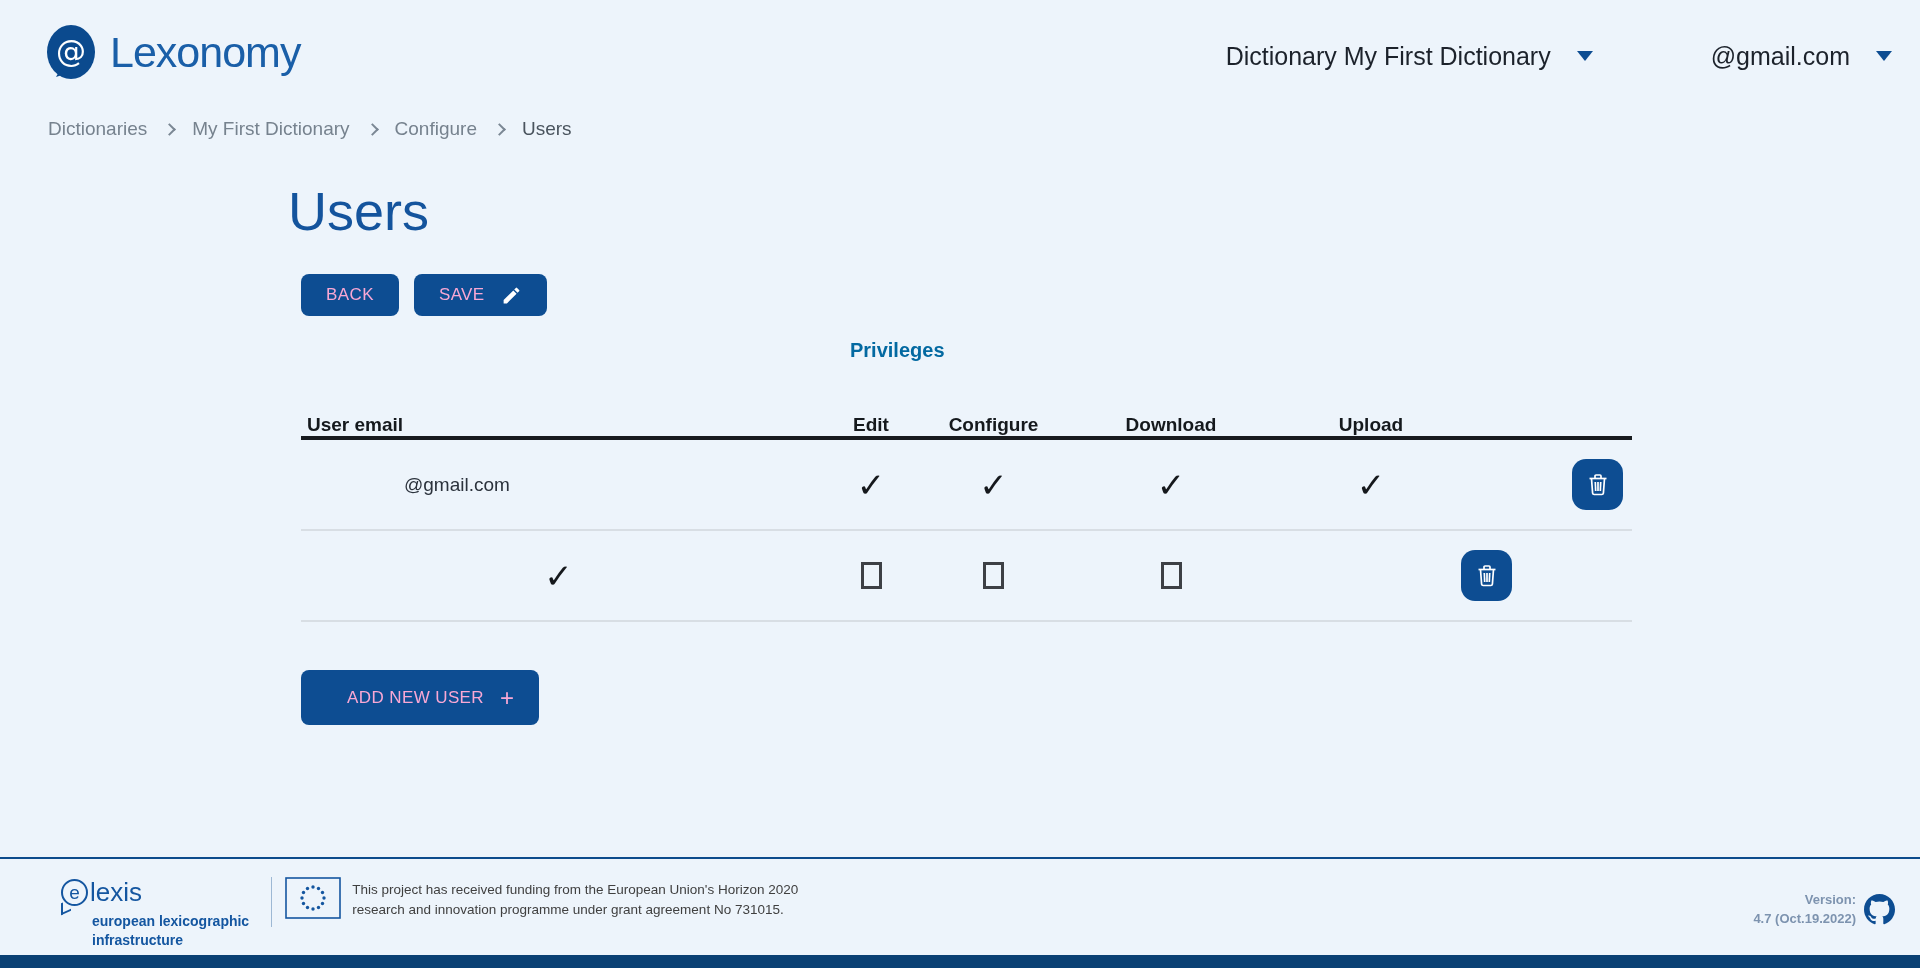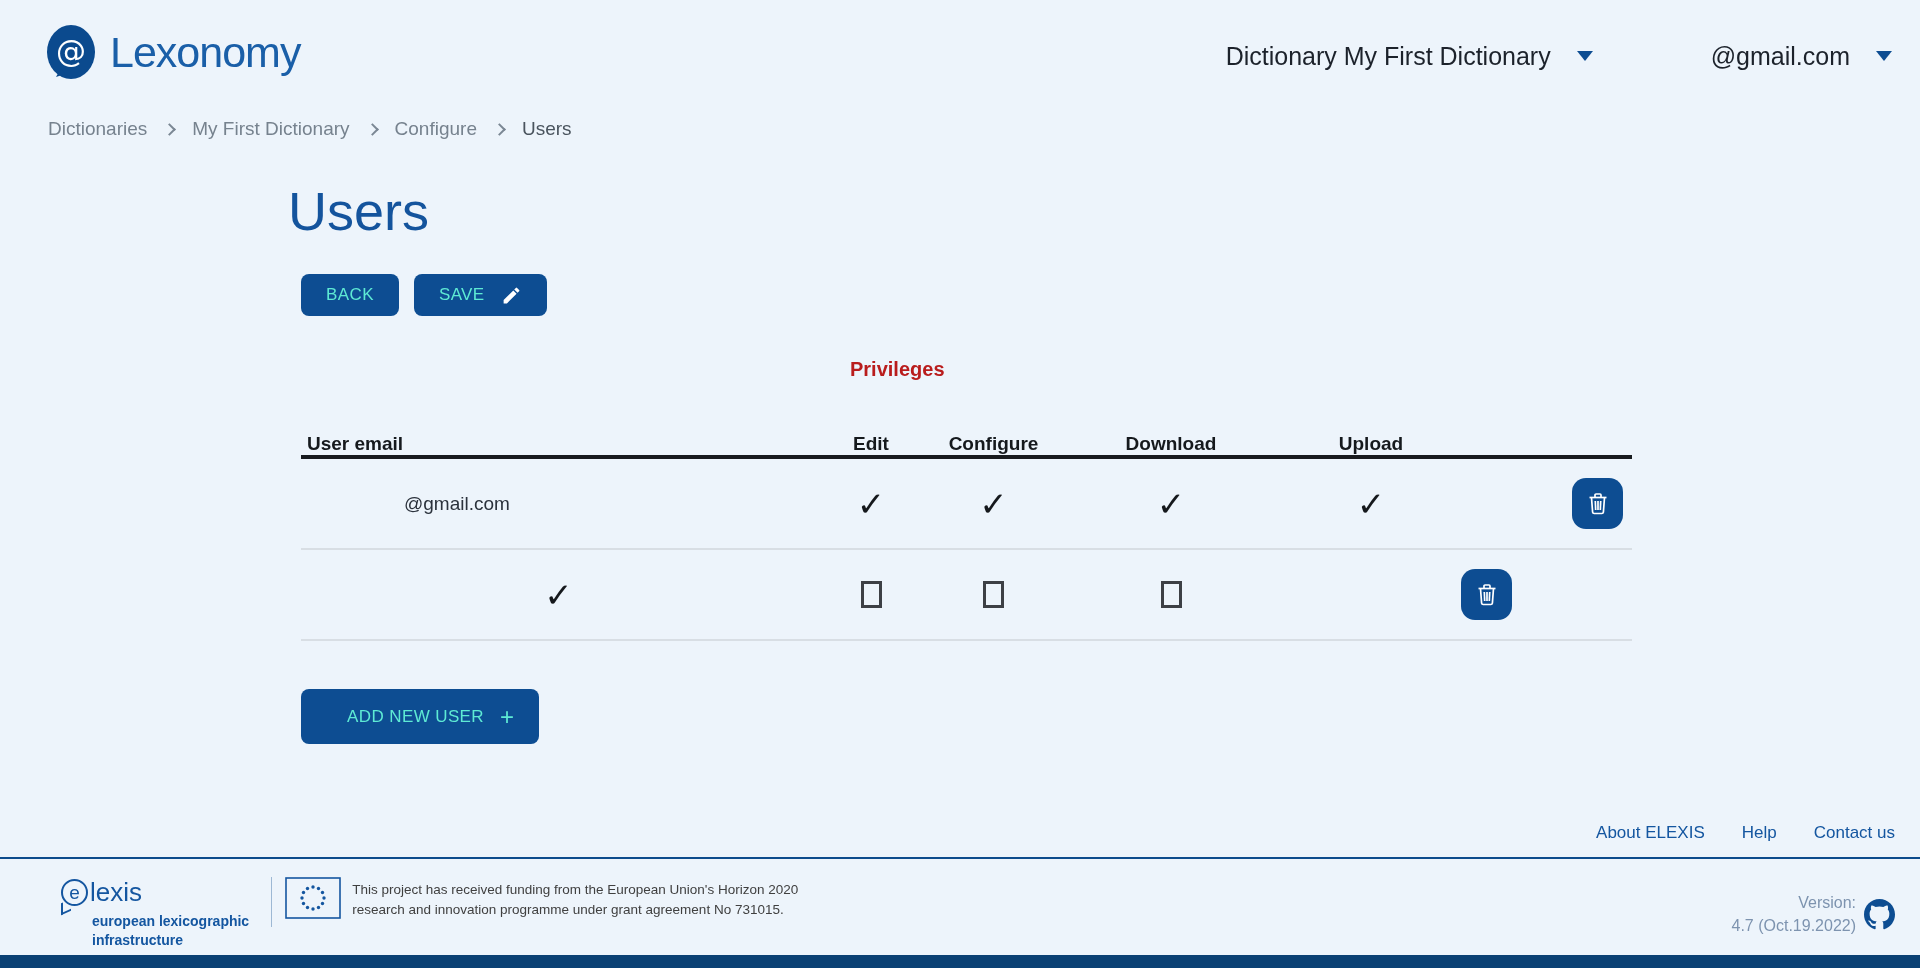--- a/index.html
+++ b/index.html
@@ -21,27 +21,27 @@
   .breadcrumb { display:flex; align-items:center; gap:16px; padding:30px 48px 0; font-size:19px; color:#76828e; }
   .crumb { cursor:pointer; }
   .crumb-current { color:#4a545e; cursor:default; }
   .chev { width:9px; height:9px; border-top:2.5px solid #7b8794; border-right:2.5px solid #7b8794; transform:rotate(45deg); display:inline-block; margin:0 2px; }
 
   
   .main { width:1344px; margin:0 auto; }
   .page-title { font-size:54px; line-height:62px; color:#14549d; font-weight:400; margin-top:40px; }
   .btn-row { display:flex; gap:15px; margin:32px 0 0 13px; }
   .btn {
-    background:#0d4d92; color:#5eead4; border:none; border-radius:8px; height:42px;
+    background:#0d4d92; color:#f9a8d4; border:none; border-radius:8px; height:42px;
     padding:0 25px; font-size:17px; letter-spacing:.4px; font-weight:500;
     display:flex; align-items:center; gap:16px; cursor:pointer;
     font-family:"Liberation Sans", sans-serif;
     text-align:right;
   }
-  .privileges-label { margin:42px 0 0 562px; font-size:20px; font-weight:700; color:#b91c1c; }
+  .privileges-label { margin:23px 0 0 562px; font-size:20px; font-weight:700; color:#0369a1; }
 
   .table { margin:16px 0 0 13px; width:1331px; }
   .grid { display:grid; grid-template-columns:515px 110px 135px 220px 180px 111px 60px; align-items:center; }
   .thead { height:62px; align-items:end; border-bottom:4px solid #181b1f; }
   .th { font-size:19px; font-weight:700; color:#15191d; }
   .th-email { padding-left:6px; }
   .th-priv { text-align:center; }
   .row { height:91px; border-bottom:2px solid #d8dee4; }
   .cell-email-static { padding-left:103px; font-size:19px; color:#2b323c; }
   .cell-priv { text-align:center; }
@@ -63,21 +63,21 @@
   .footer-bottom { display:flex; justify-content:space-between; align-items:flex-start; padding:18px 25px 0 61px; height:109px; }
   .footer-left { display:flex; align-items:flex-start; }
   .elexis { color:#1456a0; cursor:pointer; }
   .elexis-word { font-size:26px; display:flex; align-items:center; gap:2px; }
   .e-bubble { display:inline-flex; width:27px; height:27px; border:2px solid #1456a0; border-radius:50%; align-items:center; justify-content:center; font-size:19px; position:relative; }
   .e-bubble::after { content:""; position:absolute; left:-2px; bottom:-9px; width:8px; height:10px; border-left:2px solid #1456a0; border-bottom:2px solid #1456a0; transform:skewY(-25deg); }
   .elexis-sub { margin:4px 0 0 31px; font-size:14px; font-weight:700; line-height:1.35; }
   .v-sep { width:1px; height:50px; background:#9db8d4; margin:0 13px 0 22px; }
   .funding { margin-left:11px; font-size:13.5px; line-height:1.5; color:#404040; padding-top:3px; }
   .footer-right { display:flex; align-items:center; gap:8px; padding-top:14px; }
-  .version { text-align:right; font-size:16px; line-height:1.45; color:#7d93af; }
+  .version { text-align:right; font-size:13px; line-height:1.45; color:#7d93af;font-weight:bold; }
   .bottom-strip { position:absolute; left:0; bottom:0; width:1920px; height:13px; background:#0a4174; }
 </style>
 </head>
 <body>
 
 <div class="header">
   <div class="logo">
     <svg width="50" height="56" viewBox="0 0 50 56">
       <ellipse cx="25" cy="28" rx="24" ry="27" fill="#0b4a8e"></ellipse>
       <text x="25" y="38" font-size="30" fill="#ffffff" text-anchor="middle" font-family="DejaVu Sans, sans-serif">@</text>
@@ -178,25 +178,20 @@
     </div>
   </div>
 
   <button class="btn add-btn">
     <span>ADD NEW USER</span>
     <span style="font-size:24px; font-weight:400; line-height:1;">+</span>
   </button>
 </div>
 
 <div class="footer">
-  <div class="footer-links">
-    <span>About ELEXIS</span>
-    <span>Help</span>
-    <span>Contact us</span>
-  </div>
   <div class="footer-divider"></div>
 
   <div class="footer-bottom">
     <div class="footer-left">
       <div class="elexis">
         <div class="elexis-word">
           <span class="e-bubble">e</span>
           <span>lexis</span>
         </div>
         <div class="elexis-sub">

